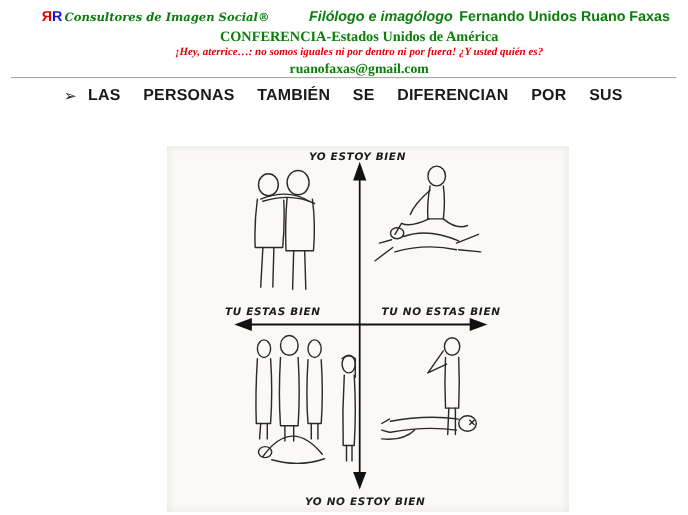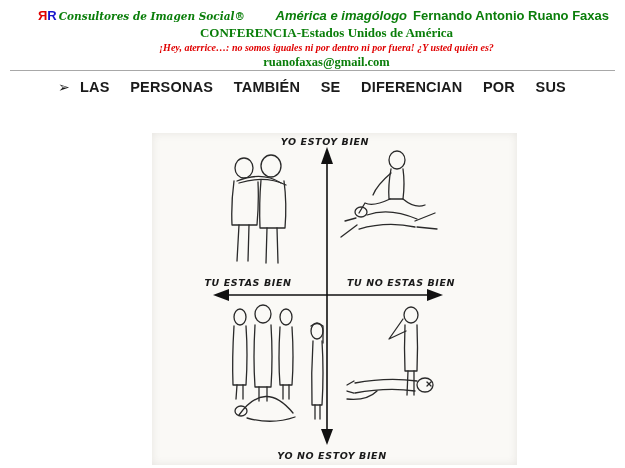--- a/index.html
+++ b/index.html
@@ -60,21 +60,21 @@
 <body>
 
 <div class="slide">
 
   <div class="hdr">
     <div class="hdr-row1">
       <span class="logo">
         <span class="ya">Я</span><span class="r">R</span><span class="script">Consultores de Imagen Social®</span>
       </span>
       <span class="title-right">
-        <span class="ital">América e imagólogo</span><span>Fernando Antonio Ruano Faxas</span>
+        <span class="ital">Filólogo e imagólogo</span><span>Fernando Unidos Ruano Faxas</span>
       </span>
     </div>
     <div class="hdr-line conf">CONFERENCIA-Estados Unidos de América</div>
     <div class="hdr-line hey">¡Hey, aterrice…: no somos iguales ni por dentro ni por fuera! ¿Y usted quién es?</div>
     <div class="hdr-line mail">ruanofaxas@gmail.com</div>
   </div>
 
   <div class="divider"></div>
 
   <div class="bullet-wrap">

